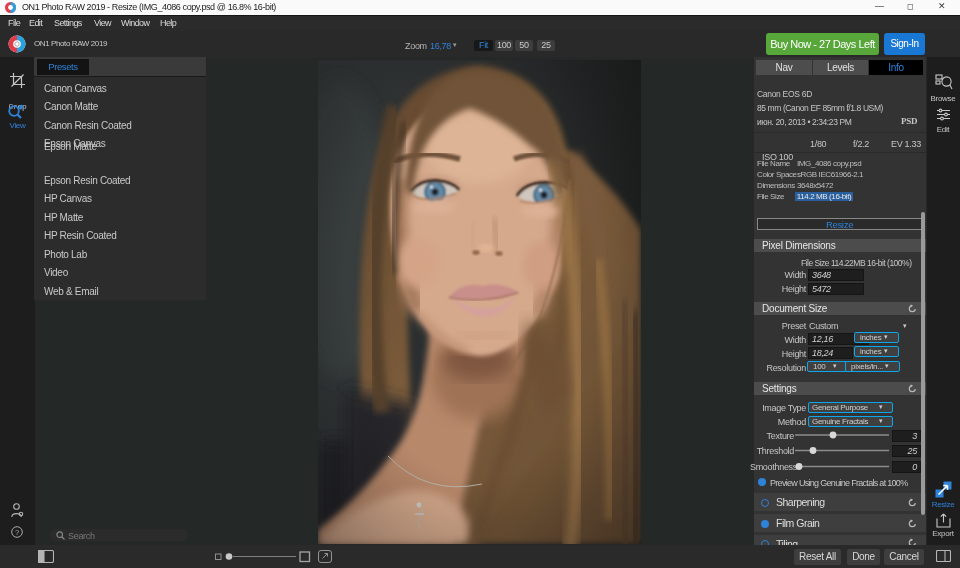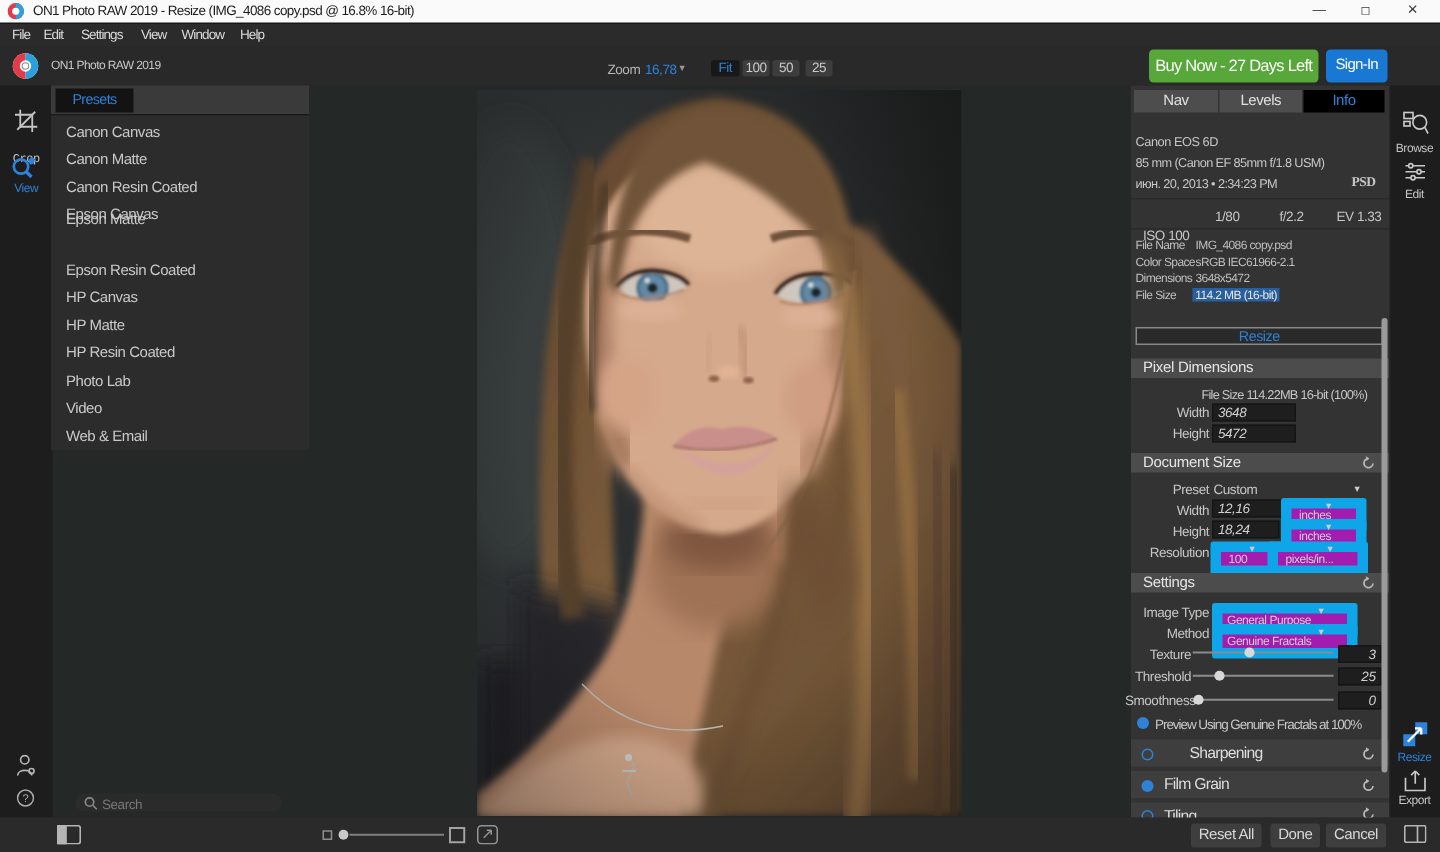--- a/index.html
+++ b/index.html
@@ -2,21 +2,21 @@
 <html><head>
 <meta charset="utf-8">
 <style>
   html,body{margin:0;padding:0;}
   body{width:960px;height:568px;overflow:hidden;font-family:"Liberation Sans",sans-serif;background:#242726;position:relative;letter-spacing:-0.3px;}
   .abs{position:absolute;}
   .rtext{font-size:9px;color:#c6c6c6;white-space:nowrap;}
   .rlab{position:absolute;text-align:right;font-size:9px;color:#c6c6c6;white-space:nowrap;}
   .small{font-size:8px;letter-spacing:-0.4px;color:#bfbfbf;white-space:nowrap;}
   .inp{background:#1e1e1e;border:1px solid #151515;color:#d0d0d0;font-size:9px;white-space:nowrap;font-style:italic;}
-  .ddl{background:#a21caf;border:7px solid #0ea5e9;border-radius:2px;color:#cfcfcf;font-size:8px;letter-spacing:-0.3px;white-space:nowrap;}
+  .ddl{background:#404040;border:1px solid #0ea5e9;border-radius:2px;color:#cfcfcf;font-size:8px;letter-spacing:-0.3px;white-space:nowrap;}
   .chev{position:absolute;font-size:7px;color:#ccc;}
   .hdr{left:754px;width:172px;height:13px;background:#4c4c4c;color:#e6e6e6;font-size:10px;letter-spacing:-0.2px;line-height:13px;}
   .subhdr{left:754px;width:172px;height:18px;background:#3e3e3e;color:#dedede;font-size:10.5px;letter-spacing:-0.5px;line-height:18px;}
   .toollbl{width:35px;text-align:center;font-size:8px;color:#c4c4c4;}
   .blue{color:#2e82d8;}
   .menuitem{top:18px;font-size:9px;letter-spacing:-0.6px;color:#dadada;}
   .zbtn{top:40px;height:11px;line-height:11px;font-size:9px;color:#c9c9c9;background:#3d3d3d;border-radius:2px;text-align:center;}
   .winbtn{top:1px;font-size:9px;color:#3a3a3a;}
   .pitem{left:44px;font-size:10px;letter-spacing:-0.3px;color:#c9c9c9;}
   .tab{top:60px;height:15px;font-size:10px;line-height:15px;text-align:center;background:#4d4d4d;color:#e0e0e0;}
@@ -314,21 +314,21 @@
     <circle cx="18" cy="21.5" r="3.4" fill="#d8d8d8"></circle>
     <line x1="0" y1="37.5" x2="94" y2="37.5" stroke="#8c8c8c" stroke-width="1.4"></line>
     <circle cx="4" cy="37.5" r="3.4" fill="#d8d8d8"></circle>
   </svg>
   <div class="abs inp" style="left:892px;top:430px;width:24px;height:9px;text-align:right;padding:0 3px 1px 0;">3</div>
   <div class="abs inp" style="left:892px;top:445px;width:24px;height:9px;text-align:right;padding:0 3px 1px 0;">25</div>
   <div class="abs inp" style="left:892px;top:461px;width:24px;height:9px;text-align:right;padding:0 3px 1px 0;">0</div>
   <div class="abs" style="left:758px;top:478px;width:8px;height:8px;border-radius:50%;background:#2e82d8;"></div>
   <div class="abs rtext" style="left:770px;top:478px;letter-spacing:-0.7px;">Preview Using Genuine Fractals at 100%</div>
 
-  <div class="abs subhdr" style="top:493px;"><span style="margin-left:39px;">Sharpening</span></div>
+  <div class="abs subhdr" style="top:493px;"><span style="margin-left:22px;">Sharpening</span></div>
   <div class="abs" style="left:761px;top:499px;width:6px;height:6px;border-radius:50%;border:1.5px solid #2e82d8;"></div>
   <svg class="abs" style="left:908px;top:498px" width="9" height="9" viewBox="0 0 9 9">
     <path d="M7.3 5 A3 3 0 1 1 4.3 1.7" fill="none" stroke="#b9b9b9" stroke-width="1.2"></path>
     <path d="M2.6 0.2 L4.8 1.7 L2.8 3.4 Z" fill="#b9b9b9"></path>
   </svg>
   <div class="abs subhdr" style="top:514px;"><span style="margin-left:22px;">Film Grain</span></div>
   <div class="abs" style="left:761px;top:520px;width:8px;height:8px;border-radius:50%;background:#2e82d8;"></div>
   <svg class="abs" style="left:908px;top:519px" width="9" height="9" viewBox="0 0 9 9">
     <path d="M7.3 5 A3 3 0 1 1 4.3 1.7" fill="none" stroke="#b9b9b9" stroke-width="1.2"></path>
     <path d="M2.6 0.2 L4.8 1.7 L2.8 3.4 Z" fill="#b9b9b9"></path>

